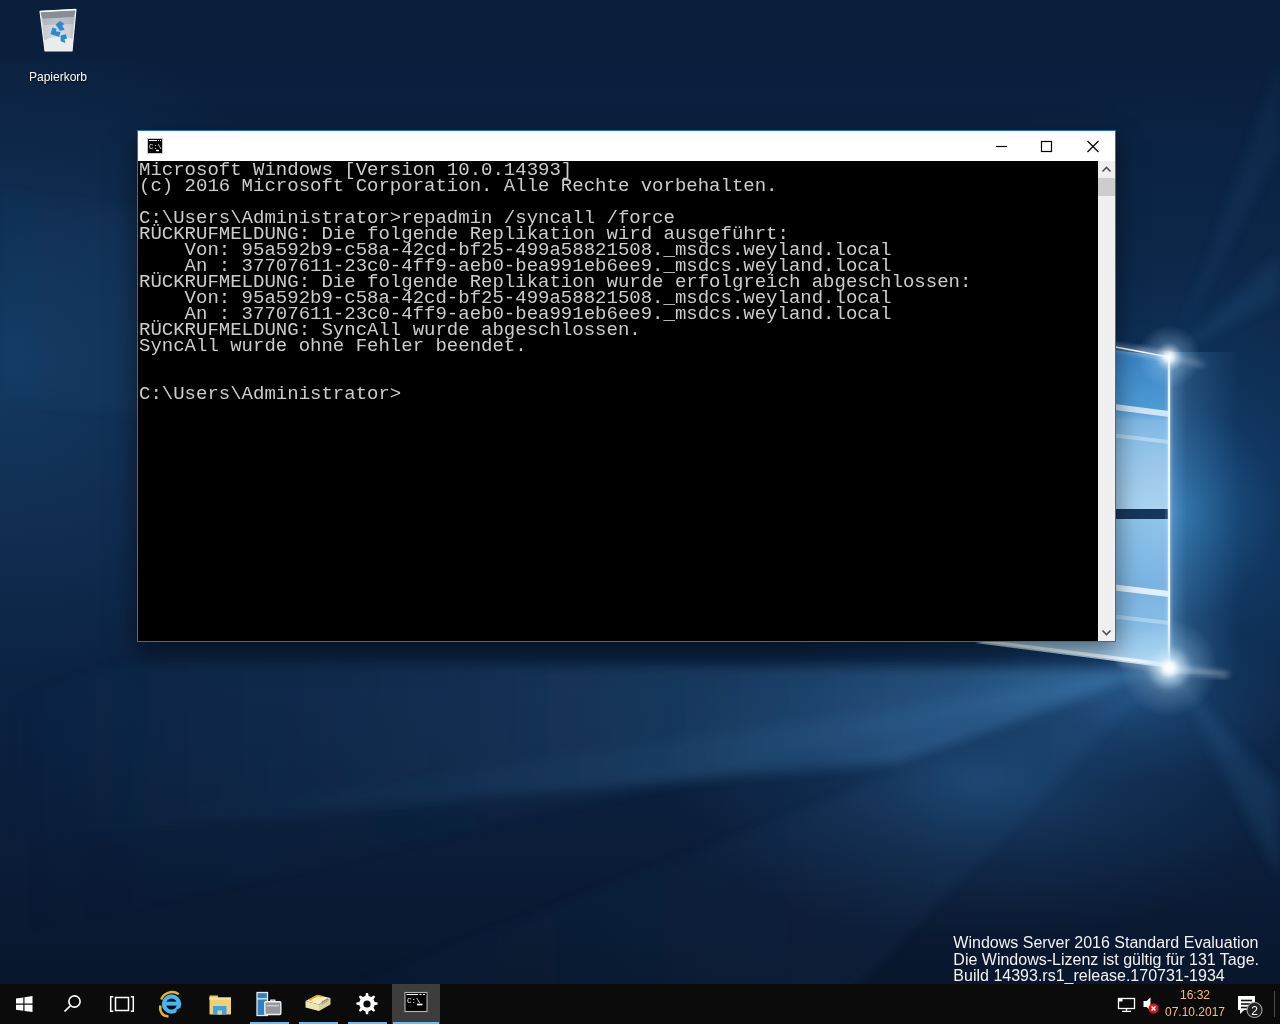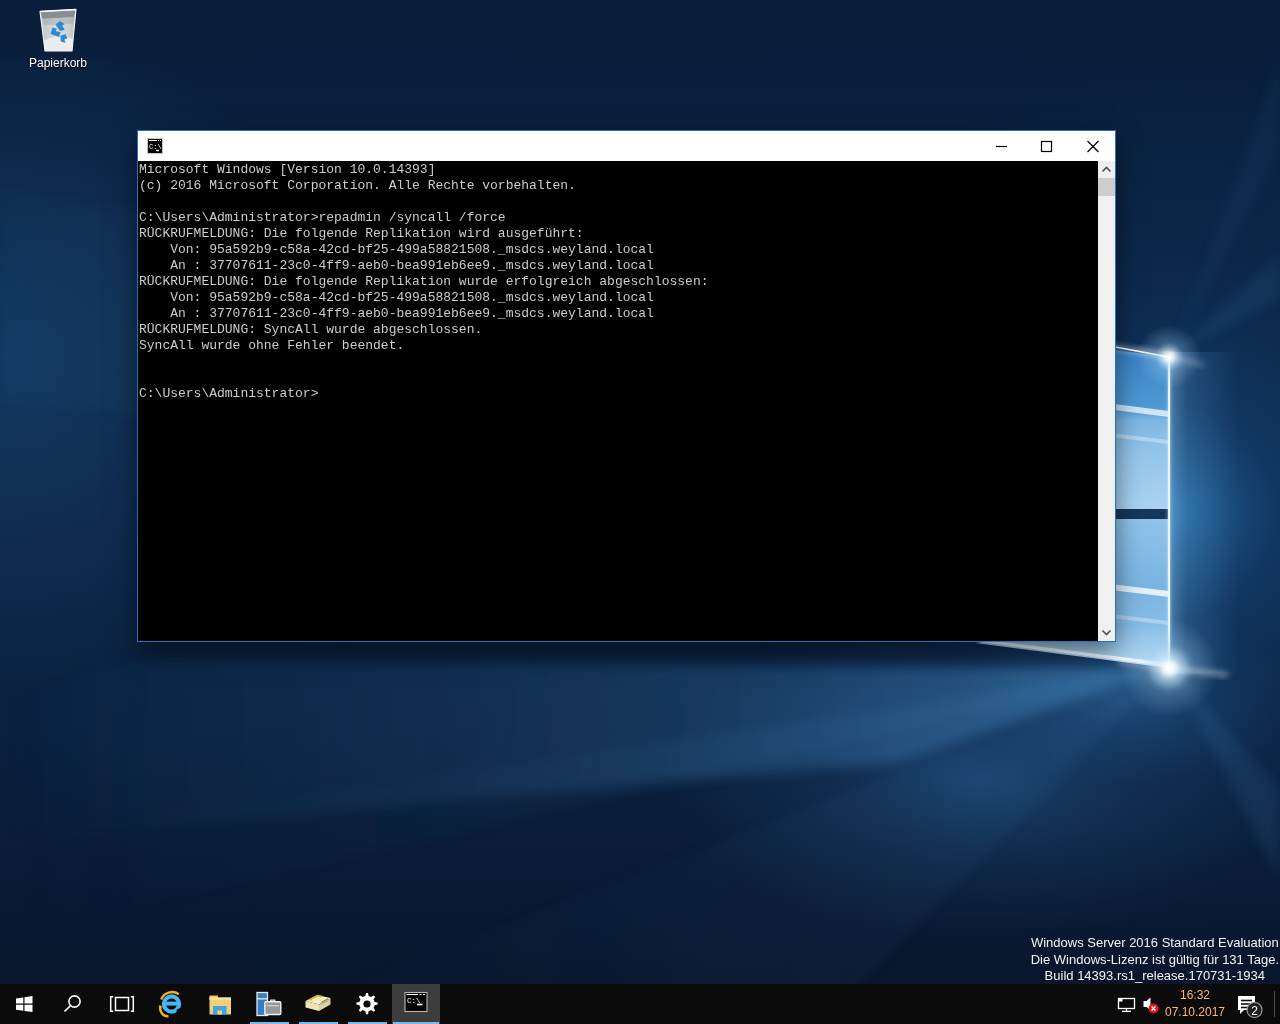--- a/index.html
+++ b/index.html
@@ -1,35 +1,35 @@
 <!DOCTYPE html>
 <html><head>
 <meta charset="utf-8">
 <style>
   html,body{margin:0;padding:0;}
   body{width:1280px;height:1024px;overflow:hidden;position:relative;
        font-family:"Liberation Sans",sans-serif;background:#0a1c33;}
   #wall{position:absolute;left:0;top:0;width:1280px;height:1024px;}
   
   #bin{position:absolute;left:20px;top:4px;width:76px;text-align:center;color:#fff;}
-  #bin .lbl{font-size:12px;margin-top:2px;text-shadow:0 1px 2px rgba(0,0,0,.9);}
+  #bin .lbl{font-size:12px;margin-top:16px;text-shadow:0 1px 2px rgba(0,0,0,.9);}
   
   #win{position:absolute;left:137px;top:130px;width:977px;height:510px;
        border:1px solid #2472c8;background:#000;box-shadow:0 10px 24px rgba(0,0,0,.5);}
   #titlebar{position:absolute;left:0;top:0;width:977px;height:30px;background:#fff;}
   #titlebar .ttl{position:absolute;left:30px;top:0;line-height:30px;font-size:12px;color:#000;}
   #conarea{position:absolute;left:0;top:30px;width:960px;height:480px;background:#000;}
   #contxt{position:absolute;left:1px;top:1px;color:#cccccc;
-          font-family:"Liberation Mono",monospace;font-size:13px;line-height:16px;
+          font-family:"Liberation Mono",monospace;font-size:19px;line-height:16px;
           white-space:pre;margin:0;}
   #sbar{position:absolute;right:0;top:30px;width:17px;height:480px;background:#f0f0f0;}
   #sthumb{position:absolute;left:0;top:17px;width:17px;height:18px;background:#cdcdcd;}
   
-  #wm{position:absolute;right:1px;top:935px;text-align:center;color:#f2f2f2;
-      font-size:13px;line-height:16.5px;}
+  #wm{position:absolute;right:21px;top:935px;text-align:left;color:#f2f2f2;
+      font-size:16px;line-height:16.5px;}
   
   #tb{position:absolute;left:0;top:984px;width:1280px;height:40px;background:#0b0b0b;}
   .tbtn{position:absolute;top:0;width:48px;height:40px;}
   .ul{position:absolute;left:5px;bottom:0;width:39px;height:2px;background:#76b9ed;}
   #cmdbtn{background:#3d3d3d;}
   #clock{position:absolute;left:1164px;top:3px;width:62px;text-align:center;
          color:#fdba74;font-size:12px;line-height:17px;}
 </style>
 </head>
 <body>

